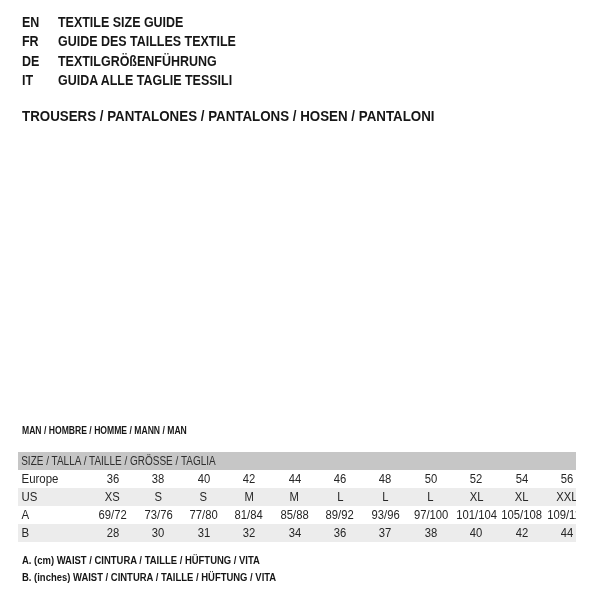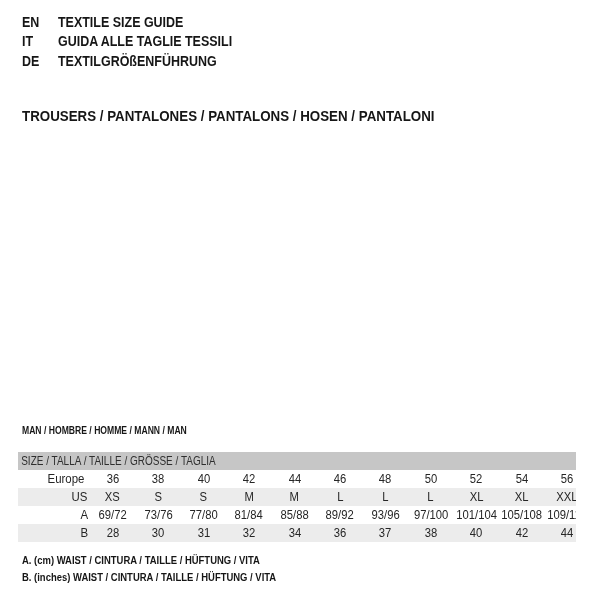--- a/index.html
+++ b/index.html
@@ -23,49 +23,53 @@
 
   
   .figure-wrap{position:absolute;left:420px;top:0;width:180px;height:400px;}
 
   
   .size-table{position:absolute;left:18px;top:452px;width:572px;border-collapse:collapse;table-layout:fixed;}
   .size-table td,.size-table th{padding:0;height:17px;font-weight:normal;font-size:12.5px;
      text-align:center;vertical-align:middle;color:#262626;line-height:17px;}
   .size-table .hdr td{background:var(--header-gray,#c6c6c6);text-align:left;height:18px;color:#2e2e2e;}
   .size-table .hdr .cnd{transform:scaleX(0.8);font-size:12.5px;padding-left:4px;}
-  .size-table .lbl{text-align:right;}
+  .size-table .lbl{text-align:left;}
   .size-table .lbl .cnd{transform:scaleX(0.88);padding-left:4px;font-size:13px;}
   .size-table tr.alt td{background:var(--row-alt,#ececec);}
   .size-table tr.plain td{background:#fff;}
 
   
   .footnotes{position:absolute;left:22px;top:552px;font-weight:bold;font-size:11px;line-height:16.5px;}
 </style>
 </head>
 <body>
 
 <div class="canvas">
 
   <div class="lang-block" id="lang-block">
     <div class="lang-row">
       <span class="lang-code cnd">EN</span>
       <span class="cnd">TEXTILE SIZE GUIDE</span>
     </div>
 
 
-
     <div class="lang-row">
-      <span class="lang-code cnd">IT</span>
-      <span class="cnd">GUIDA ALLE TAGLIE TESSILI</span>
+      <span class="lang-code cnd">FR</span>
+      <span class="cnd">GUIDE DES TAILLES TEXTILE</span>
     </div>
 
     <div class="lang-row">
       <span class="lang-code cnd">DE</span>
       <span class="cnd">TEXTILGRÖßENFÜHRUNG</span>
+    </div>
+
+    <div class="lang-row">
+      <span class="lang-code cnd">IT</span>
+      <span class="cnd">GUIDA ALLE TAGLIE TESSILI</span>
     </div>
   </div>
 
   <div class="category-title">
     <span class="cnd">TROUSERS / PANTALONES / PANTALONS / HOSEN / PANTALONI</span>
   </div>
 
 
   <div class="section-title">
     <span class="cnd">MAN / HOMBRE / HOMME / MANN / MAN</span>

